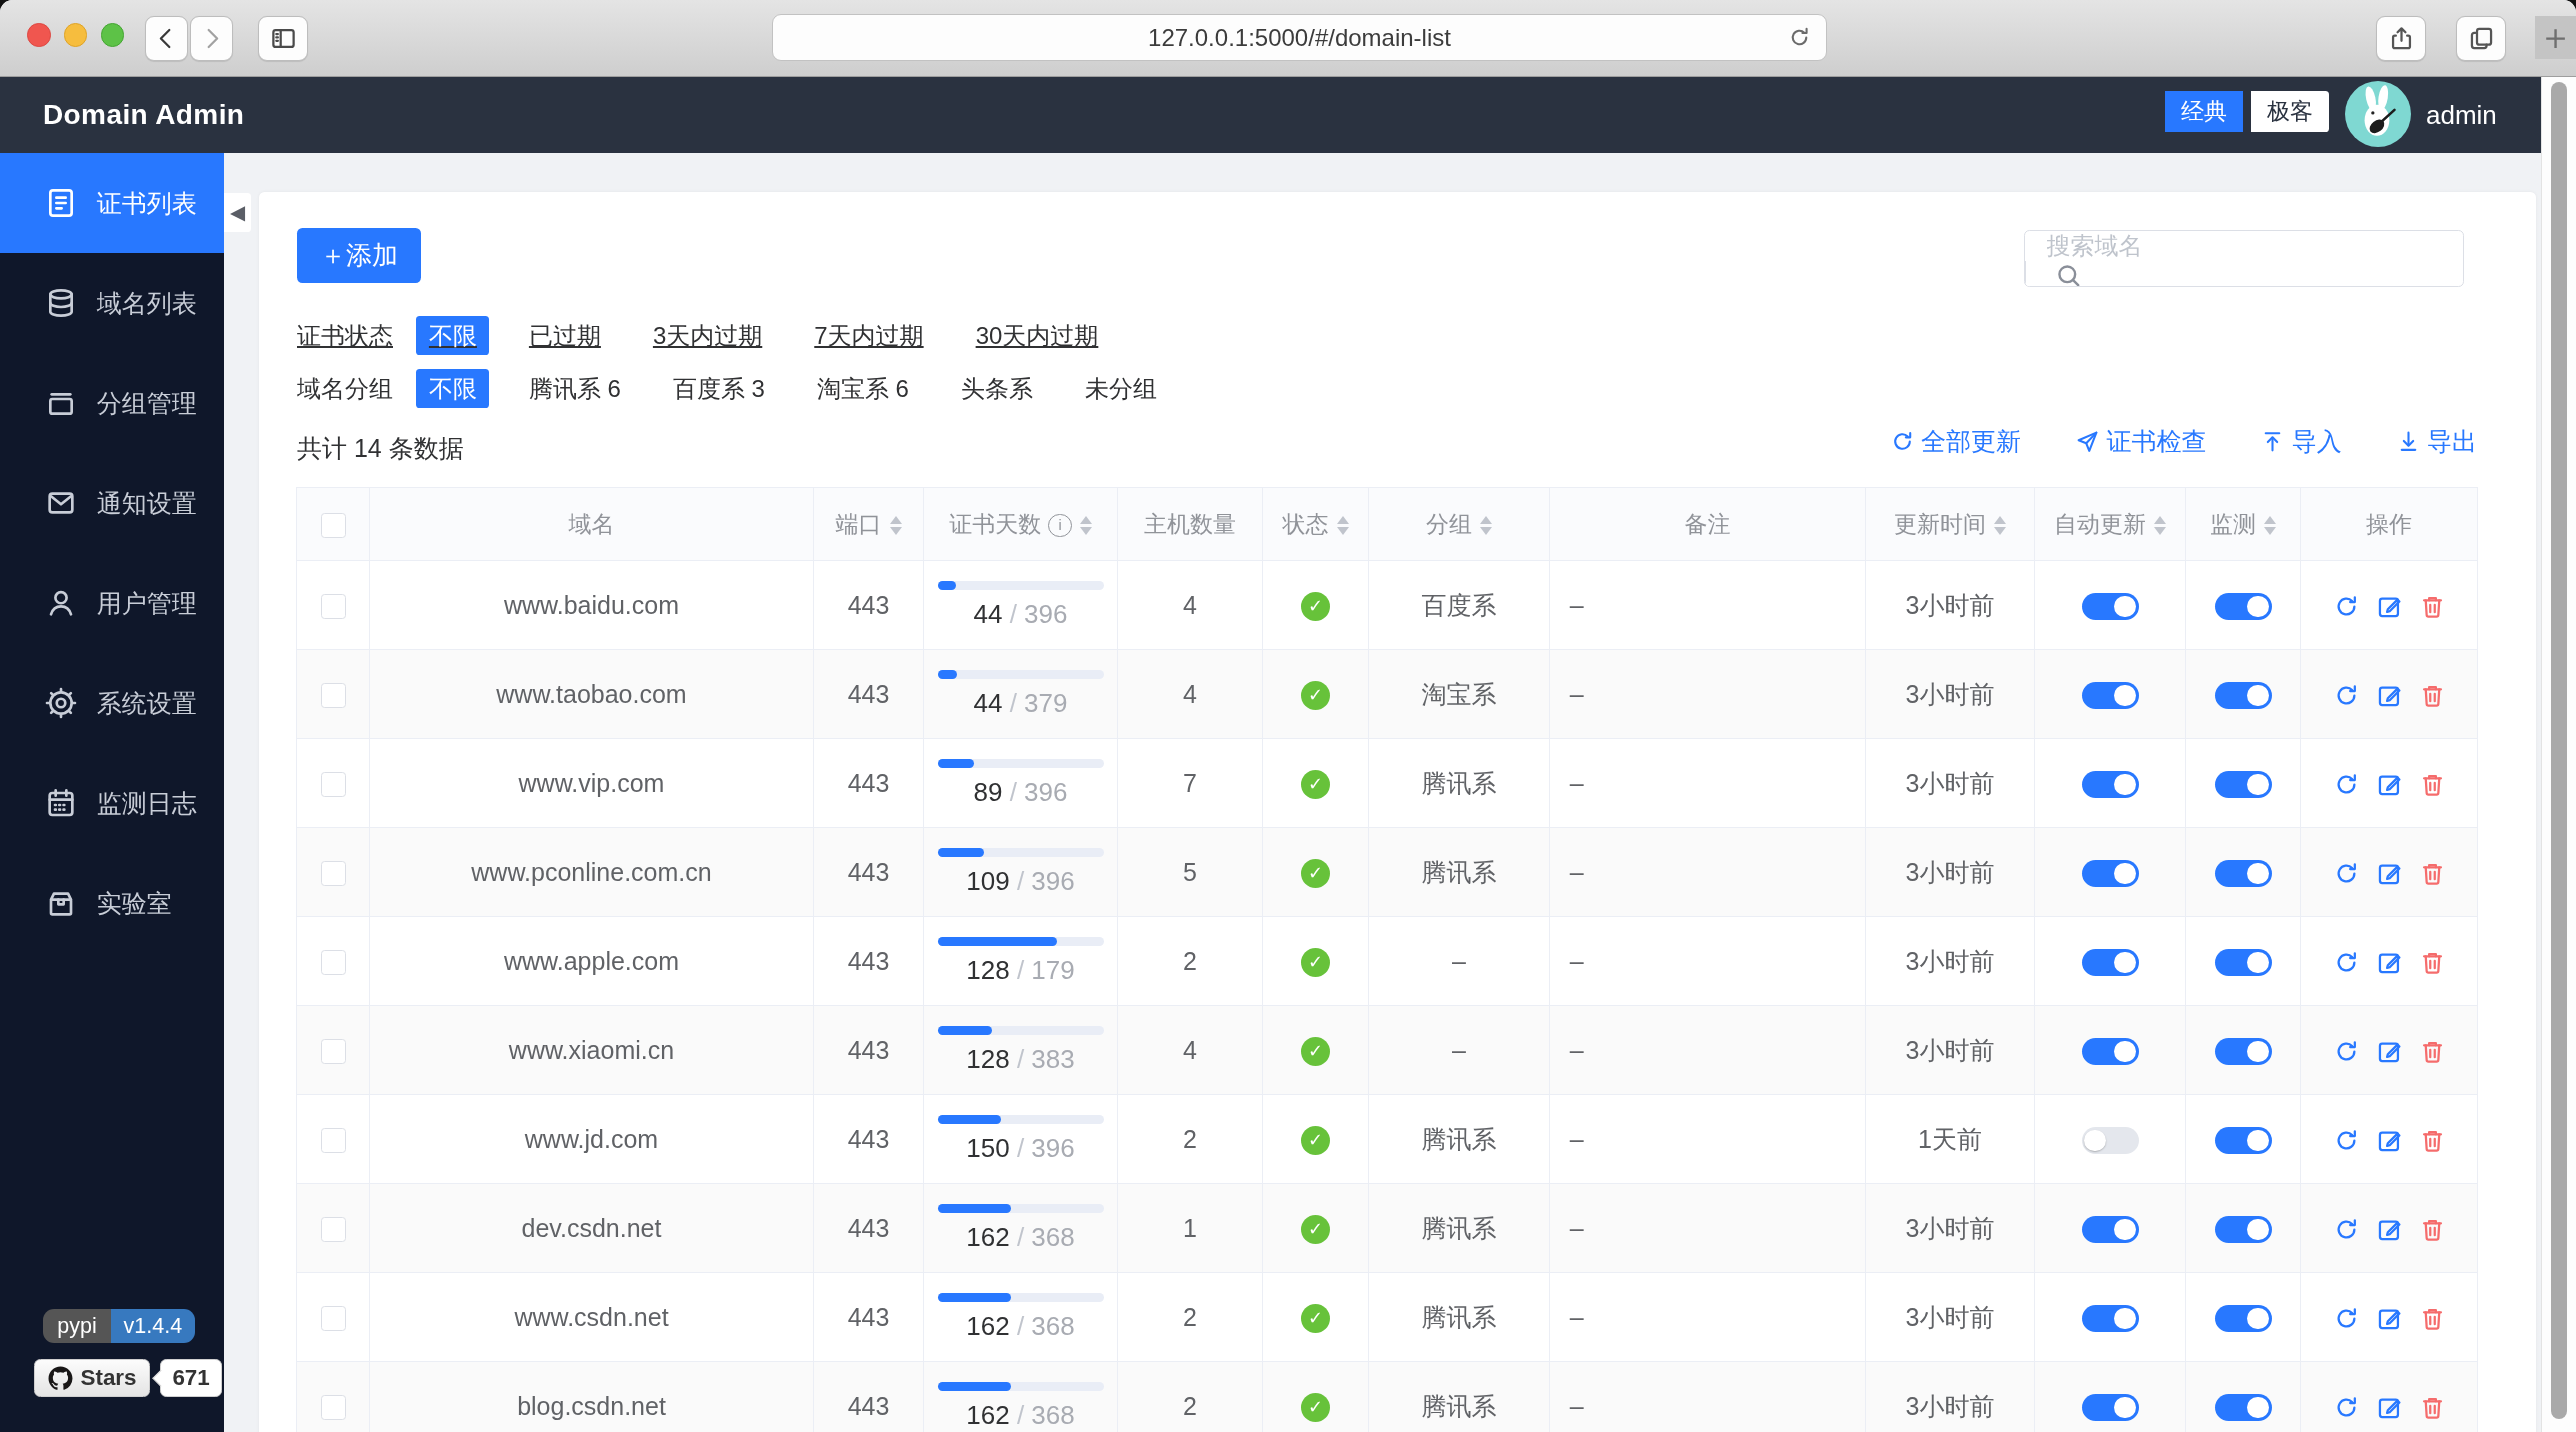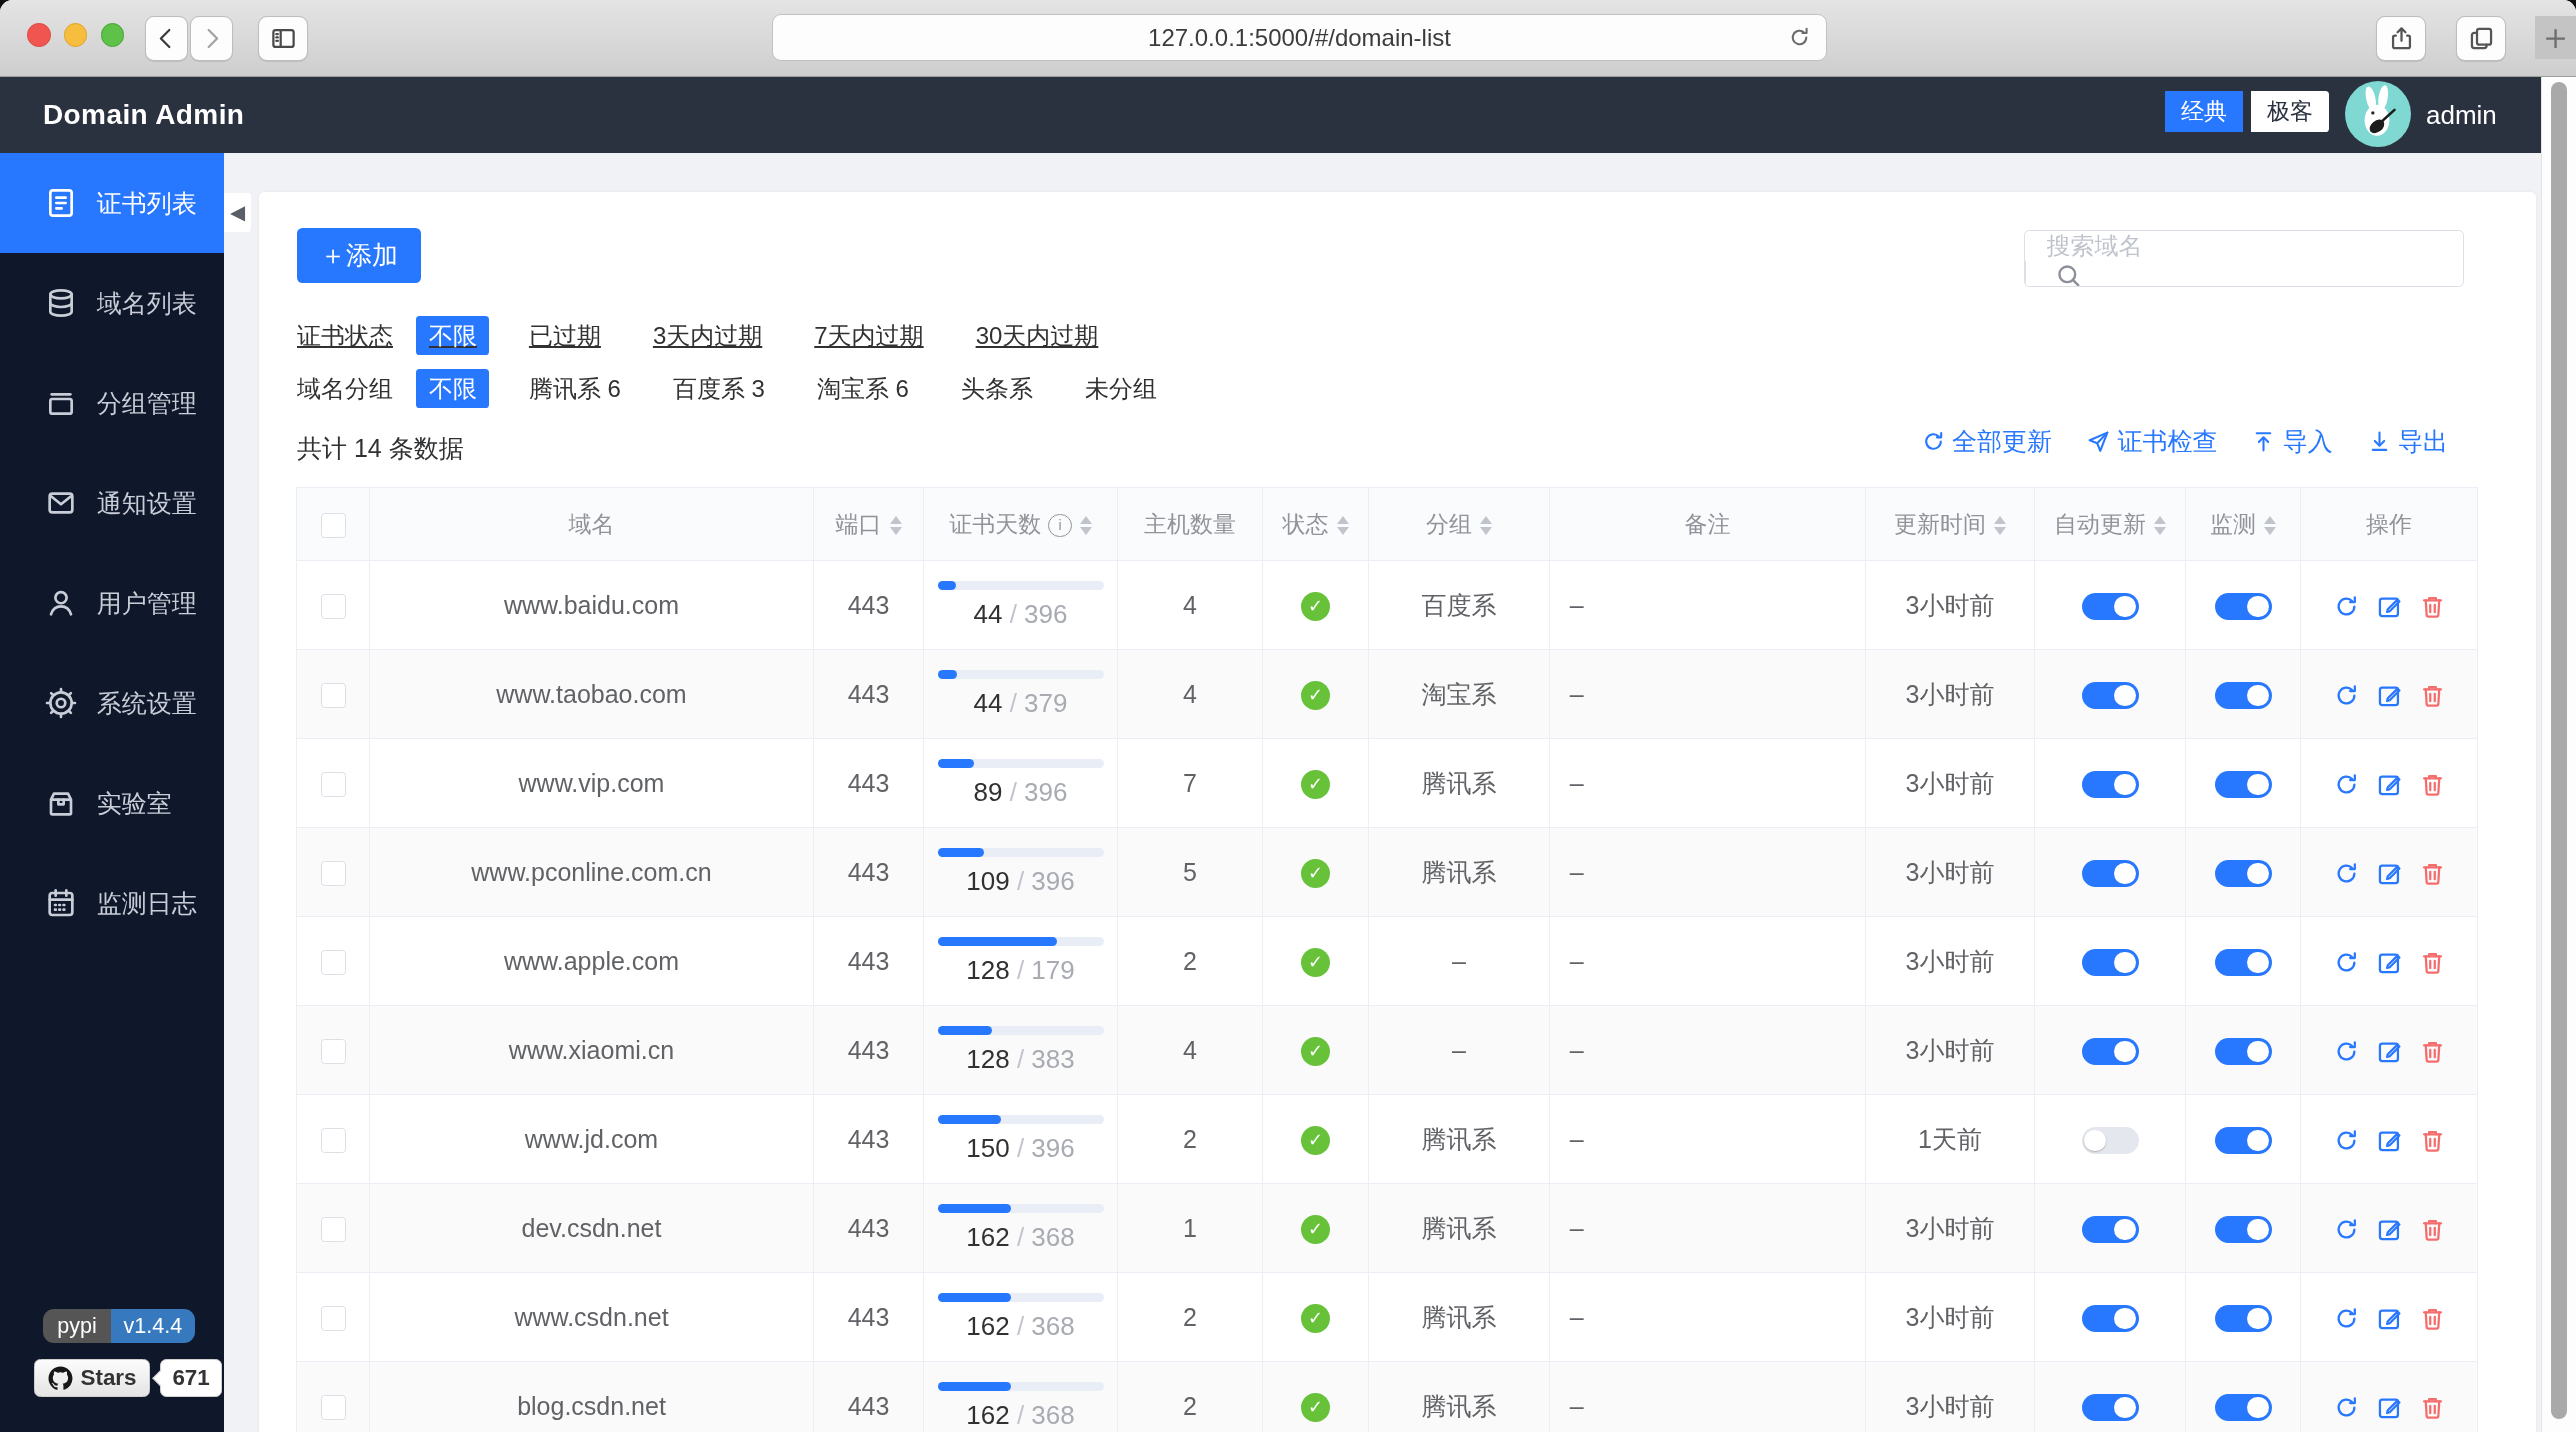--- a/index.html
+++ b/index.html
@@ -88,21 +88,21 @@
   .search-btn .svg-icon{width:29px;height:29px;}
 
   .filter-row{position:absolute;left:38px;display:flex;align-items:center;gap:27px;
           font-size:24px;color:#303133;height:41px;}
   .filter-row.r1{top:123px;text-decoration:underline;} .filter-row.r2{top:176px;}
   .filter-label{margin-right:-3.6px;}
   .chip{padding:0 12.5px;height:39px;display:flex;align-items:center;border-radius:3.6px;cursor:pointer;}
   .chip.selected{background:#2878ff;color:#fff;}
 
   .summary{position:absolute;left:38px;top:240px;font-size:25px;color:#303133;}
-  .action-links{position:absolute;right:88px;top:233px;display:flex;gap:34px;color:#2878ff;
+  .action-links{position:absolute;right:59px;top:233px;display:flex;gap:54px;color:#2878ff;
           font-size:25px;align-items:center;}
   .action-link{display:flex;align-items:center;gap:6.3px;cursor:pointer;}
   .action-link .svg-icon{width:25px;height:25px;}
 
   
   .domain-table{position:absolute;left:37px;top:295px;width:2182px;border-collapse:collapse;
           table-layout:fixed;}
   .domain-table th,.domain-table td{border:0.9px solid #ebeef5;text-align:center;padding:0;}
   .domain-table th{height:72px;font-size:23px;color:#909399;font-weight:normal;background:#fafbfd;}
   .domain-table td{height:88px;font-size:25px;color:#606266;background:#fff;}
@@ -275,35 +275,35 @@
               <circle cx="12" cy="12" r="8"></circle>
               <circle cx="12" cy="12" r="3.2"></circle>
               <path d="M12 3.5v-2M12 22.5v-2M20.5 12h2M1.5 12h2M18 6l1.4-1.4M4.6 19.4L6 18M18 18l1.4 1.4M4.6 4.6L6 6"></path>
             </svg>
           </span>
           <span class="side-label">系统设置</span>
         </div>
         <div class="side-item">
           <span class="svg-icon side-icon">
             <svg viewBox="0 0 24 24" fill="none" stroke="currentColor" stroke-width="2" stroke-linecap="round" stroke-linejoin="round">
+              <rect x="3.5" y="4.5" width="17" height="16.5" rx="2"></rect>
+              <path d="M3.5 9.5h17M8 2.5v4M16 2.5v4M7.5 13.5h.6M10.7 13.5h.6M13.9 13.5h.6M7.5 17h.6M10.7 17h.6M13.9 17h.6"></path>
+            </svg>
+          </span>
+          <span class="side-label">监测日志</span>
+        </div>
+        <div class="side-item">
+          <span class="svg-icon side-icon">
+            <svg viewBox="0 0 24 24" fill="none" stroke="currentColor" stroke-width="2" stroke-linecap="round" stroke-linejoin="round">
               <path d="M4.5 9.5l2.2-4.5h10.6l2.2 4.5"></path>
               <rect x="4.5" y="9.5" width="15" height="11" rx="1"></rect>
               <path d="M10 9.5v3.5h4V9.5"></path>
             </svg>
           </span>
           <span class="side-label">实验室</span>
-        </div>
-        <div class="side-item">
-          <span class="svg-icon side-icon">
-            <svg viewBox="0 0 24 24" fill="none" stroke="currentColor" stroke-width="2" stroke-linecap="round" stroke-linejoin="round">
-              <rect x="3.5" y="4.5" width="17" height="16.5" rx="2"></rect>
-              <path d="M3.5 9.5h17M8 2.5v4M16 2.5v4M7.5 13.5h.6M10.7 13.5h.6M13.9 13.5h.6M7.5 17h.6M10.7 17h.6M13.9 17h.6"></path>
-            </svg>
-          </span>
-          <span class="side-label">监测日志</span>
         </div>
       </div>
     <div class="badge-pypi">
       <span class="pypi-left">pypi</span>
       <span class="pypi-right">v1.4.4</span>
     </div>
     <div class="badge-stars">
       <span class="stars-btn">
         <span class="svg-icon octocat">
           <svg viewBox="0 0 24 24">

